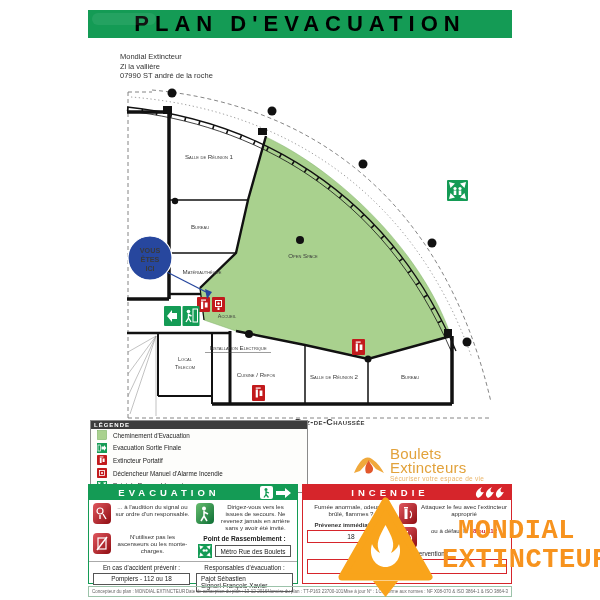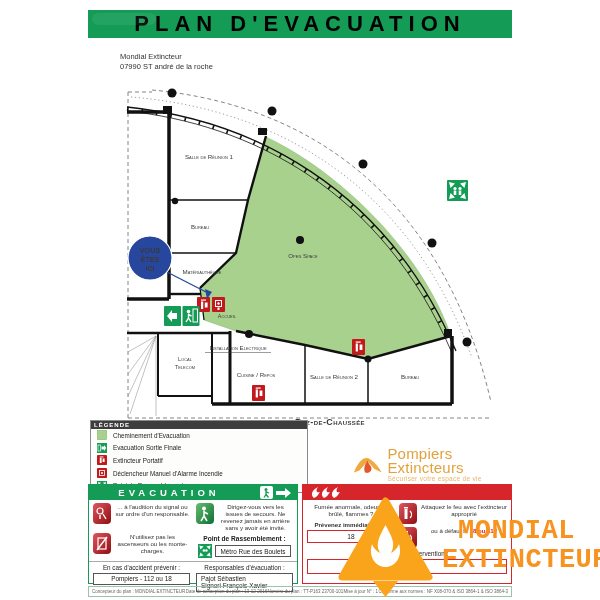--- a/index.html
+++ b/index.html
@@ -74,20 +74,21 @@
 
 <div class="sheet">
 
   <div class="titlebar">
     <div class="bar-watermark"></div>
     <span class="t">PLAN D'EVACUATION</span>
   </div>
 
   <div class="address">
     <div>Mondial Extincteur</div>
+    <div>Zi la vallière</div>
     <div>07990 ST andré de la roche</div>
   </div>
 
   <svg class="plan" viewBox="0 0 600 600">
 
     <g>
       <path d="M128,92 V418 M128,418 H491 M128,92 H152" fill="none" stroke="#666" stroke-width="0.8" stroke-dasharray="4,3"></path>
       <path d="M152,90 C 305,104 442,192 491,402" fill="none" stroke="#666" stroke-width="0.8" stroke-dasharray="4,3"></path>
       <path d="M131,97 C 268,108 408,178 472,358" fill="none" stroke="#777" stroke-width="0.7" stroke-dasharray="1.3,2.6"></path>
     </g>
@@ -253,21 +254,21 @@
       <span class="lab">Point de Rassemblement</span>
     </div>
   </div>
 
   <div class="brand">
     <svg width="34" height="28" viewBox="0 0 34 28">
       <path d="M2,22 C8,8 14,4 20,8 C26,12 30,18 32,22 L24,18 L17,10 L8,20 Z" fill="#f0a93c"></path>
       <path d="M14,22 C12,16 15,12 17,9 C18,14 22,15 21,19 C20.5,21.5 18,23 16,22.5 Z" fill="#e2572b"></path>
     </svg>
     <div>
-      <div class="brand-name">Pompiers Extincteurs</div>
+      <div class="brand-name">Boulets Extincteurs</div>
       <div class="brand-tag">Sécuriser votre espace de vie</div>
     </div>
   </div>
 
   <div class="panel evac">
     <div class="panel-head evac-head">
       <span class="panel-title">EVACUATION</span>
       <span class="head-icons">
         <svg width="13" height="13" viewBox="0 0 13 13">
           <rect width="13" height="13" rx="2" fill="#fff"></rect>
@@ -342,20 +343,21 @@
         <div class="valbox">
           <span class="nm">Pajot Sébastien</span>
           <span class="nm">Signori François-Xavier</span>
         </div>
       </div>
     </div>
   </div>
 
   <div class="panel inc">
     <div class="panel-head inc-head">
+      <span class="panel-title">INCENDIE</span>
       <svg width="34" height="13" viewBox="0 0 34 13">
         <path d="M6,12 C2,9 4,4 10,1 C7,5 9,7 12,6 C10,9 9,11 6,12 Z" fill="#fff"></path>
         <path d="M16,12 C12,9 14,4 20,1 C17,5 19,7 22,6 C20,9 19,11 16,12 Z" fill="#fff"></path>
         <path d="M26,12 C22,9 24,4 30,1 C27,5 29,7 32,6 C30,9 29,11 26,12 Z" fill="#fff"></path>
       </svg>
     </div>
     <div class="inc-top">
       <div class="inc-left">
         <p>Fumée anormale, odeur de brûlé, flammes ?</p>
         <p class="prevenez">Prévenez immédiatement</p>

